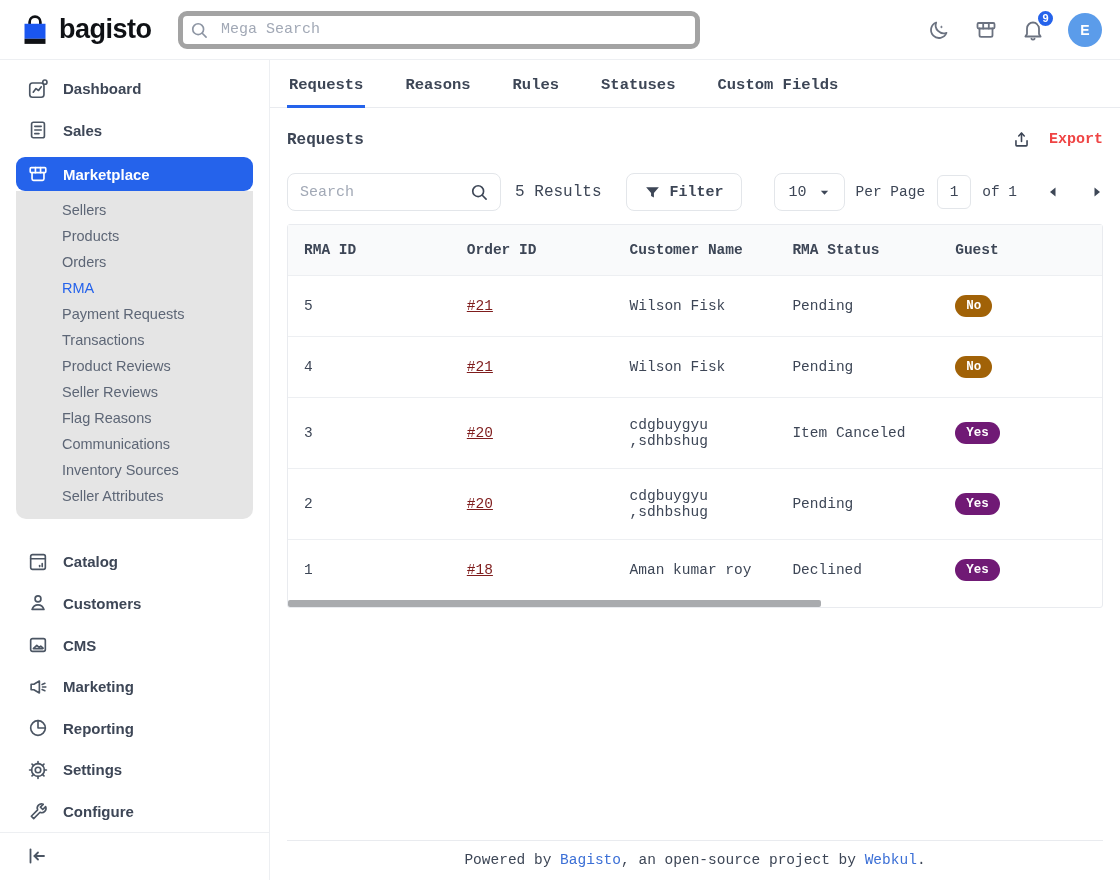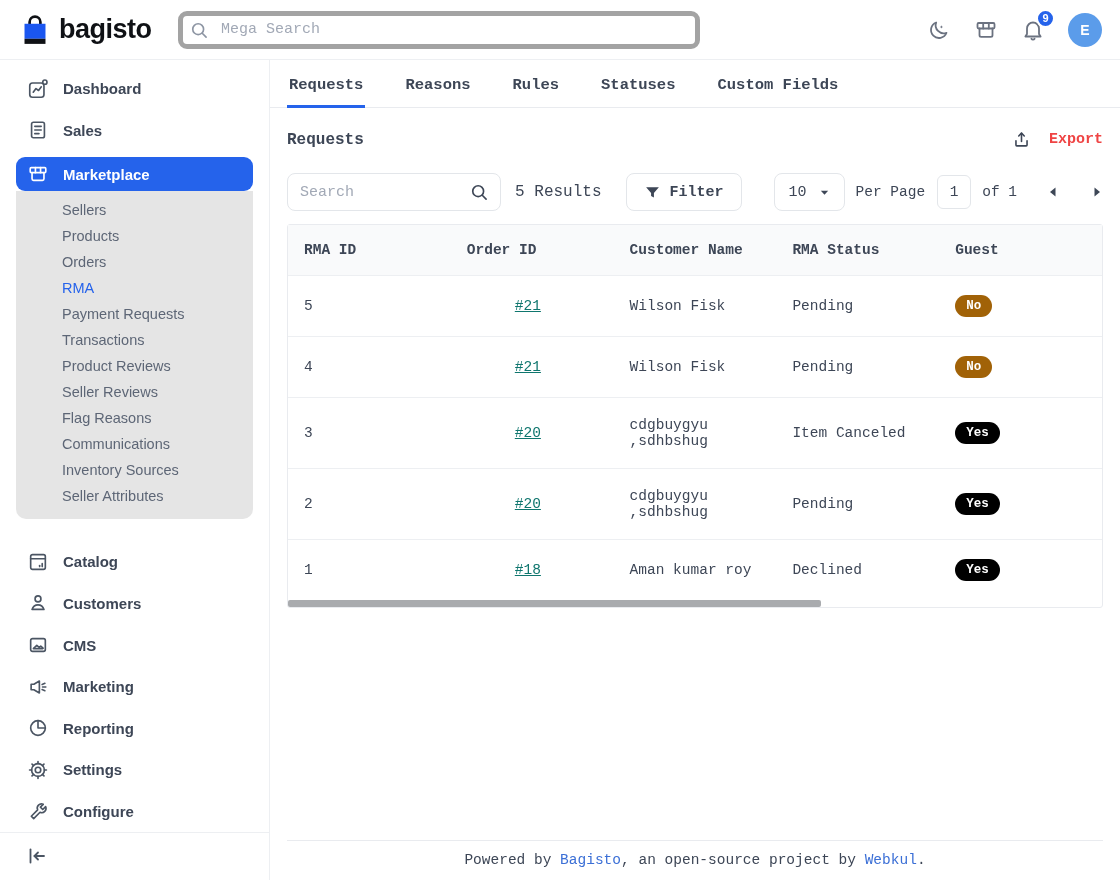--- a/index.html
+++ b/index.html
@@ -60,24 +60,24 @@
   .page-input { margin-left:12px; width:34px; height:34px; border:1px solid #e3e6ea; border-radius:6px; text-align:center; font-size:14.5px; color:#3d4656; outline:none; font-family:inherit; }
   .of-label { margin-left:11px; font-size:14.5px; white-space:nowrap; }
   .pg-arrow { cursor:pointer; }
   .pg-prev { margin-left:30px; }
   .pg-next { margin-left:32px; }
 
   .table-wrap { margin-top:13px; border:1px solid #e9ebef; border-radius:3px; }
   table { width:100%; border-collapse:collapse; table-layout:fixed; }
   thead th { background:#f9fafb; text-align:left; padding:17px 16px; font-size:14.5px; font-weight:700; color:#3d4656; }
   tbody td { padding:19px 16px; border-top:1px solid #edeff2; font-size:14.5px; color:#3d4656; }
-  .order-link { color:#0f766e; text-decoration:underline; cursor:pointer;margin-left:48px; }
+  .order-link { color:#7f1d1d; text-decoration:underline; cursor:pointer; }
   .badge { display:inline-block; padding:4px 11px; border-radius:13px; color:#fff; font-weight:700; font-size:12.5px; }
   .badge.no  { background:#a16207; }
-  .badge.yes { background:#000000; }
+  .badge.yes { background:#701a75; }
   .hscroll-track { height:7px; position:relative; }
   .hscroll-thumb { position:absolute; left:0; top:0; height:7px; width:65.5%; background:#a9abae; border-radius:2px; cursor:pointer; }
 
   .footer { border-top:1px solid #e9ebef; text-align:center; padding:11px 0 12px; font-size:14.5px; color:#3d4656; margin-top:auto; }
   .footer a { color:#3b6fd6; text-decoration:none; cursor:pointer; }
 </style>
 </head>
 <body>
 
 <div class="header">

